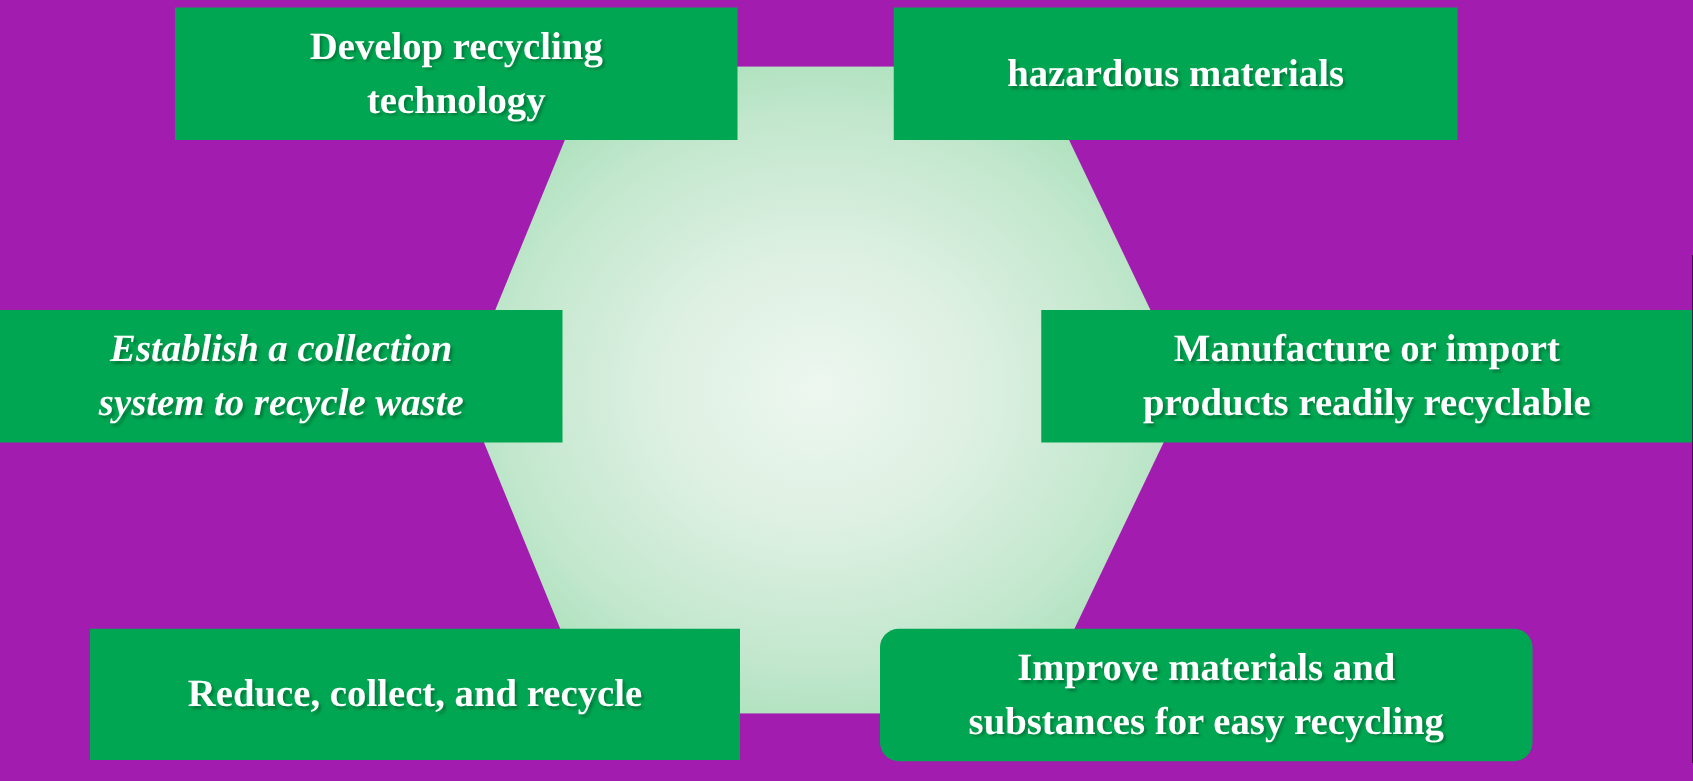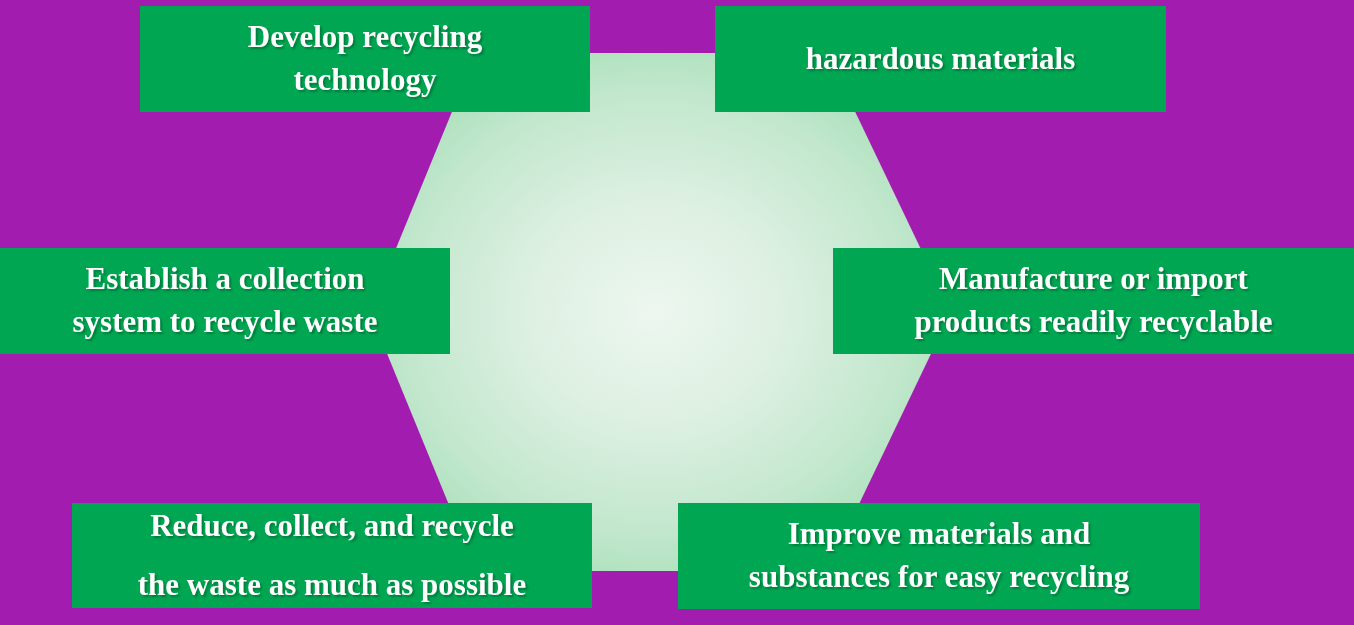--- a/index.html
+++ b/index.html
@@ -40,24 +40,24 @@
     text-align: center;
     font-weight: bold;
     font-size: 31px;
     line-height: 1.38;
     text-shadow: 2px 2px 2px rgba(0, 50, 25, 0.35);
   }
   .label-box span { display: block; white-space: nowrap; }
 
   .box-top-left      { left: 140px; top: 6px;   width: 450px; height: 106px; }
   .box-top-right     { left: 715px; top: 6px;   width: 451px; height: 106px; }
-  .box-mid-left      { left: 0px;   top: 248px; width: 450px; height: 106px; }
+  .box-mid-left      { left: 0px;   top: 248px; width: 450px; height: 106px; font-style: italic; }
   .box-mid-right     { left: 833px; top: 248px; width: 521px; height: 106px; text-align: right; }
   .box-bottom-left   { left: 72px;  top: 503px; width: 520px; height: 105px; gap: 16px; }
-  .box-bottom-right  { left: 678px; top: 503px; width: 522px; height: 106px; }
+  .box-bottom-right  { left: 704px; top: 503px; width: 522px; height: 106px; border-radius: 15px; }
 </style>
 </head>
 <body>
 
 <div class="canvas">
 
   <div class="hexagon"></div>
 
   <div class="label-box box-top-left">
     <span>Develop recycling</span>
@@ -73,21 +73,20 @@
     <span>system to recycle waste</span>
   </div>
 
   <div class="label-box box-mid-right">
     <span>Manufacture or import</span>
     <span>products readily recyclable</span>
   </div>
 
   <div class="label-box box-bottom-left">
     <span>Reduce, collect, and recycle</span>
-    <span>the waste as much as possible</span>
   </div>
 
   <div class="label-box box-bottom-right">
     <span>Improve materials and</span>
     <span>substances for easy recycling</span>
   </div>
 
 </div>
 
 </body></html>

